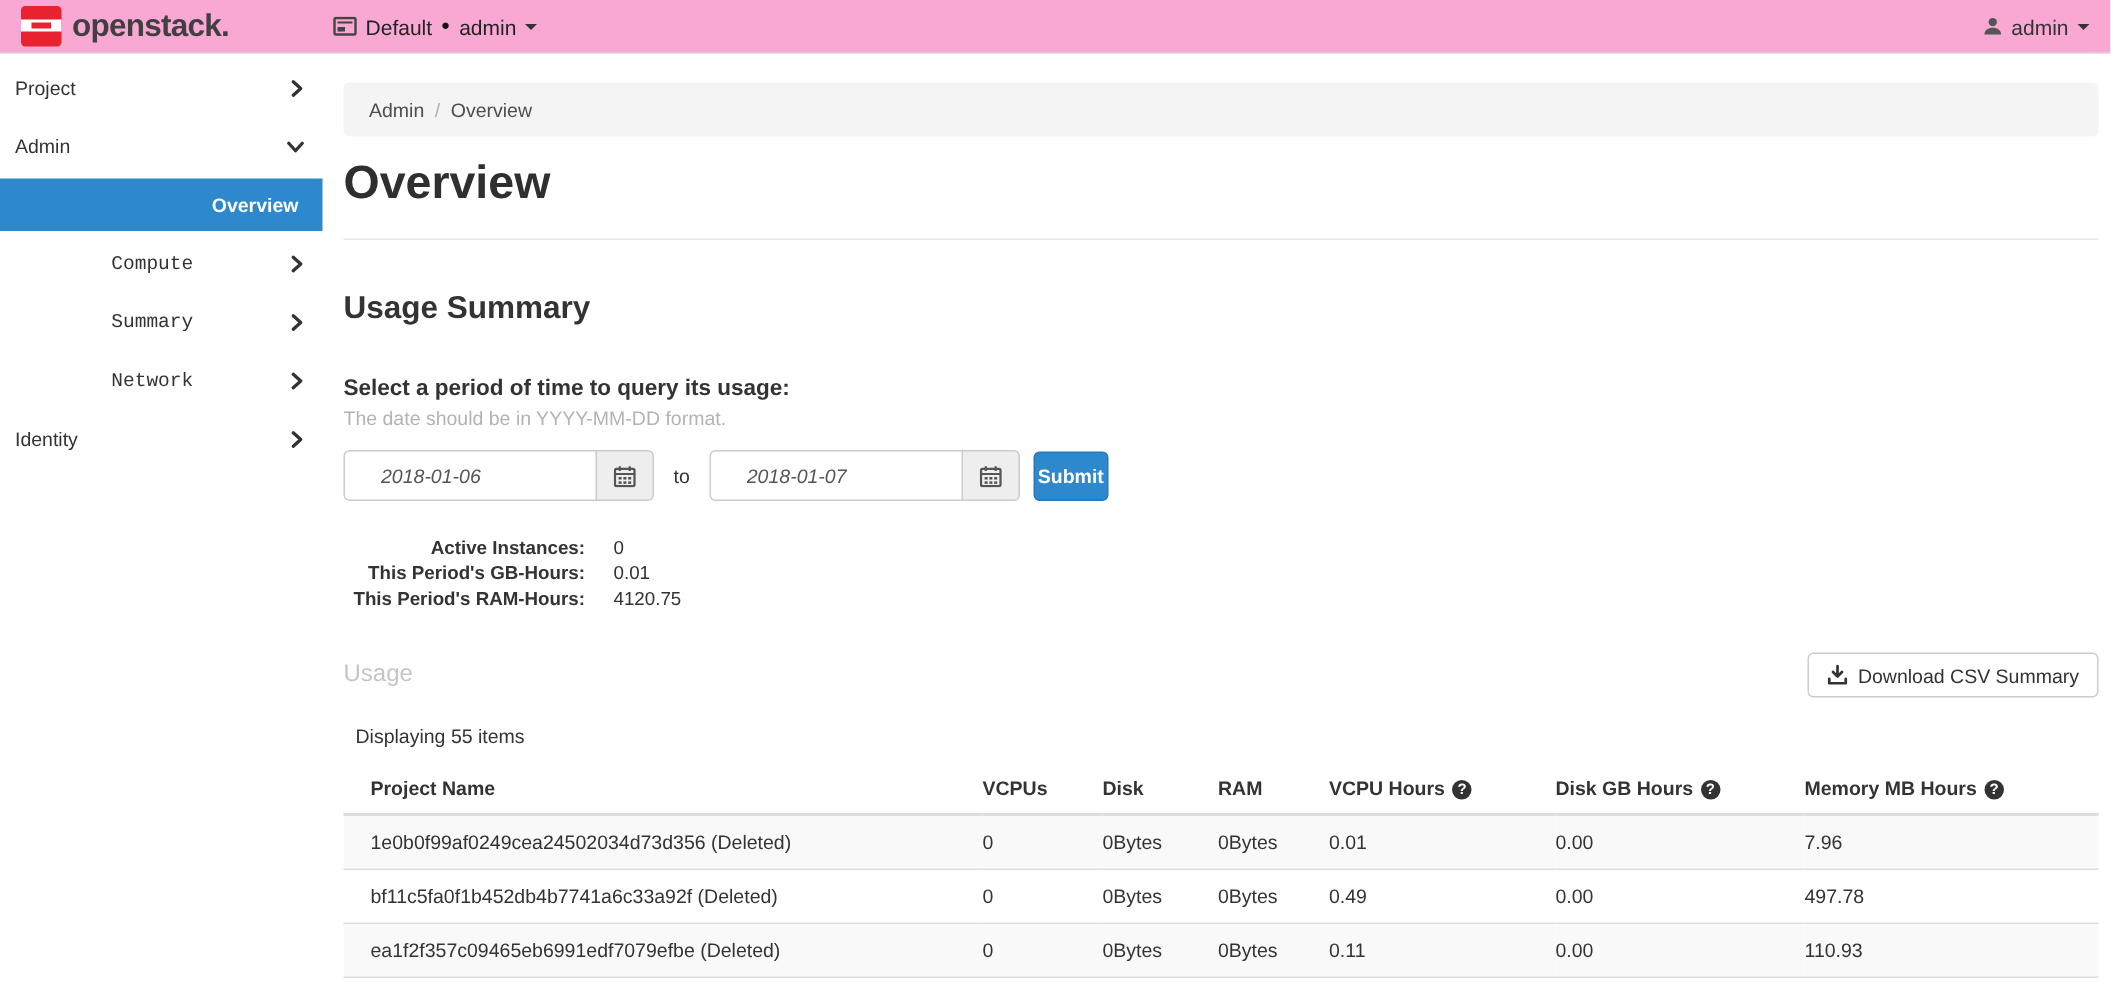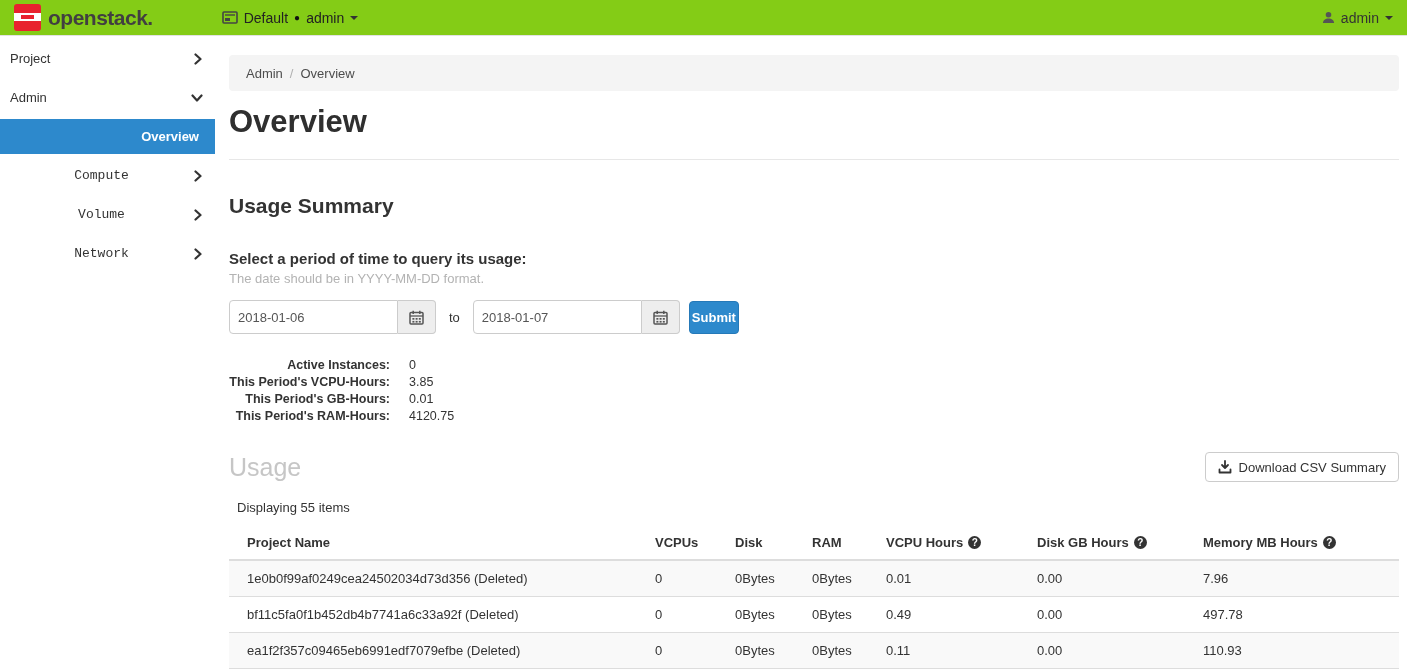--- a/index.html
+++ b/index.html
@@ -1,20 +1,20 @@
 <!DOCTYPE html>
 <html><head>
 <meta charset="utf-8">
 <style>
   * { margin: 0; padding: 0; box-sizing: border-box; }
   html, body { width: 1407px; height: 670px; overflow: hidden; background: #fff;
     font-family: "Liberation Sans", sans-serif; color: #333; }
 
   
-  .navbar { height: 36px; background: #84cc16; border-bottom: 1px solid #e2e2e2;
+  .navbar { height: 36px; background: #f9a8d4; border-bottom: 1px solid #e2e2e2;
     display: flex; align-items: center; padding: 0 14px; }
   .brand { display: flex; align-items: center; gap: 7px; }
   .logo-mark { position: relative; width: 27px; height: 27px; background: #e8222e;
     border-radius: 3px; display: inline-block; }
   .logo-mark::before { content: ""; position: absolute; left: 0; right: 0; top: 9px;
     height: 8px; background: #fff; }
   .logo-mark::after { content: ""; position: absolute; left: 7px; right: 7px; top: 11px;
     height: 4px; background: #e8222e; }
   .brand-text { font-size: 21px; font-weight: 700; color: #413f41; letter-spacing: -0.5px; }
   .context-switcher { display: flex; align-items: center; gap: 6px; margin-left: 26px;
@@ -46,37 +46,37 @@
   h1.page-title { margin-top: 13px; font-size: 31px; font-weight: 700; color: #2f2f2f; }
   .divider { margin-top: 19px; border-top: 1px solid #e7e7e7; }
 
   
   h2.section-title { margin-top: 34px; font-size: 21px; font-weight: 700; color: #333; }
   .select-label { margin-top: 32px; font-size: 15px; font-weight: 700; color: #333; }
   .hint { margin-top: 4px; font-size: 13px; color: #b3b3b3; }
   .form-row { margin-top: 14px; display: flex; align-items: center; }
   .input-group { display: flex; width: 207px; height: 34px; }
   .input-group input { flex: 1; min-width: 0; border: 1px solid #ccc;
-    border-radius: 4px 0 0 4px; padding: 0 8px; font-size: 13px; color: #555;
-    font-family: "Liberation Sans", sans-serif; outline: none; }
+    border-radius: 4px 0 0 4px; padding: 0 24px; font-size: 13px; color: #555;
+    font-family: "Liberation Sans", sans-serif; outline: none; font-style: italic; }
   .input-addon { width: 38px; background: #eee; border: 1px solid #ccc; border-left: none;
     border-radius: 0 4px 4px 0; display: flex; align-items: center; justify-content: center;
     cursor: pointer; }
   .to-label { margin: 0 13px; font-size: 13px; color: #333; }
   .btn-primary { margin-left: 9px; height: 33px; padding: 0 2px; background: #2d89cc;
     border: 1px solid #2579b8; border-radius: 4px; color: #fff; font-size: 13px;
     font-weight: 700; cursor: pointer; font-family: "Liberation Sans", sans-serif; }
   .stats { margin-top: 23px; }
   .stat-row { display: flex; line-height: 17px; font-size: 12.5px; }
   .stat-label { width: 161px; text-align: right; font-weight: 700; color: #333; flex: none; }
   .stat-value { margin-left: 19px; color: #333; }
 
   
   .usage-head { margin-top: 27px; display: flex; align-items: center; justify-content: space-between; }
-  .usage-title { font-size: 25px; font-weight: 400; color: #c6c6c6; }
+  .usage-title { font-size: 16px; font-weight: 400; color: #c6c6c6; }
   .btn-default { height: 30px; padding: 0 12px; background: #fff; border: 1px solid #ccc;
     border-radius: 4px; color: #333; font-size: 13px; cursor: pointer; display: inline-flex;
     align-items: center; gap: 7px; font-family: "Liberation Sans", sans-serif; }
   .count { margin-top: 18px; margin-left: 8px; font-size: 13px; color: #333; }
   table.usage { margin-top: 10px; width: 100%; border-collapse: collapse; table-layout: fixed;
     font-size: 13px; }
   table.usage col.c1 { width: 426px; } table.usage col.c2 { width: 80px; }
   table.usage col.c3 { width: 77px; }  table.usage col.c4 { width: 74px; }
   table.usage col.c5 { width: 151px; } table.usage col.c6 { width: 166px; }
   table.usage th { text-align: left; font-weight: 700; color: #333; padding: 10px 8px 9px 0;
@@ -149,29 +149,37 @@
       </div>
       <div class="side-item nested">
         <span class="lbl">Compute</span>
         <span class="chev">
             <svg width="10" height="12" viewBox="0 0 10 12">
               <path d="M2.5 1.5l5 4.5-5 4.5" fill="none" stroke="#333" stroke-width="2.2" stroke-linecap="round" stroke-linejoin="round"></path>
             </svg>
           </span>
       </div>
       <div class="side-item nested">
-        <span class="lbl">Volume</span>
+        <span class="lbl">Summary</span>
         <span class="chev">
             <svg width="10" height="12" viewBox="0 0 10 12">
               <path d="M2.5 1.5l5 4.5-5 4.5" fill="none" stroke="#333" stroke-width="2.2" stroke-linecap="round" stroke-linejoin="round"></path>
             </svg>
           </span>
       </div>
       <div class="side-item nested">
         <span class="lbl">Network</span>
+        <span class="chev">
+            <svg width="10" height="12" viewBox="0 0 10 12">
+              <path d="M2.5 1.5l5 4.5-5 4.5" fill="none" stroke="#333" stroke-width="2.2" stroke-linecap="round" stroke-linejoin="round"></path>
+            </svg>
+          </span>
+      </div>
+      <div class="side-item">
+        <span class="lbl">Identity</span>
         <span class="chev">
             <svg width="10" height="12" viewBox="0 0 10 12">
               <path d="M2.5 1.5l5 4.5-5 4.5" fill="none" stroke="#333" stroke-width="2.2" stroke-linecap="round" stroke-linejoin="round"></path>
             </svg>
           </span>
       </div>
     </nav>
 
     <div class="content">
 
@@ -225,24 +233,20 @@
               </svg>
           </span>
         </div>
         <button class="btn-primary">Submit</button>
       </div>
 
       <div class="stats">
         <div class="stat-row">
           <span class="stat-label">Active Instances:</span>
           <span class="stat-value">0</span>
-        </div>
-        <div class="stat-row">
-          <span class="stat-label">This Period's VCPU-Hours:</span>
-          <span class="stat-value">3.85</span>
         </div>
         <div class="stat-row">
           <span class="stat-label">This Period's GB-Hours:</span>
           <span class="stat-value">0.01</span>
         </div>
         <div class="stat-row">
           <span class="stat-label">This Period's RAM-Hours:</span>
           <span class="stat-value">4120.75</span>
         </div>
       </div>

